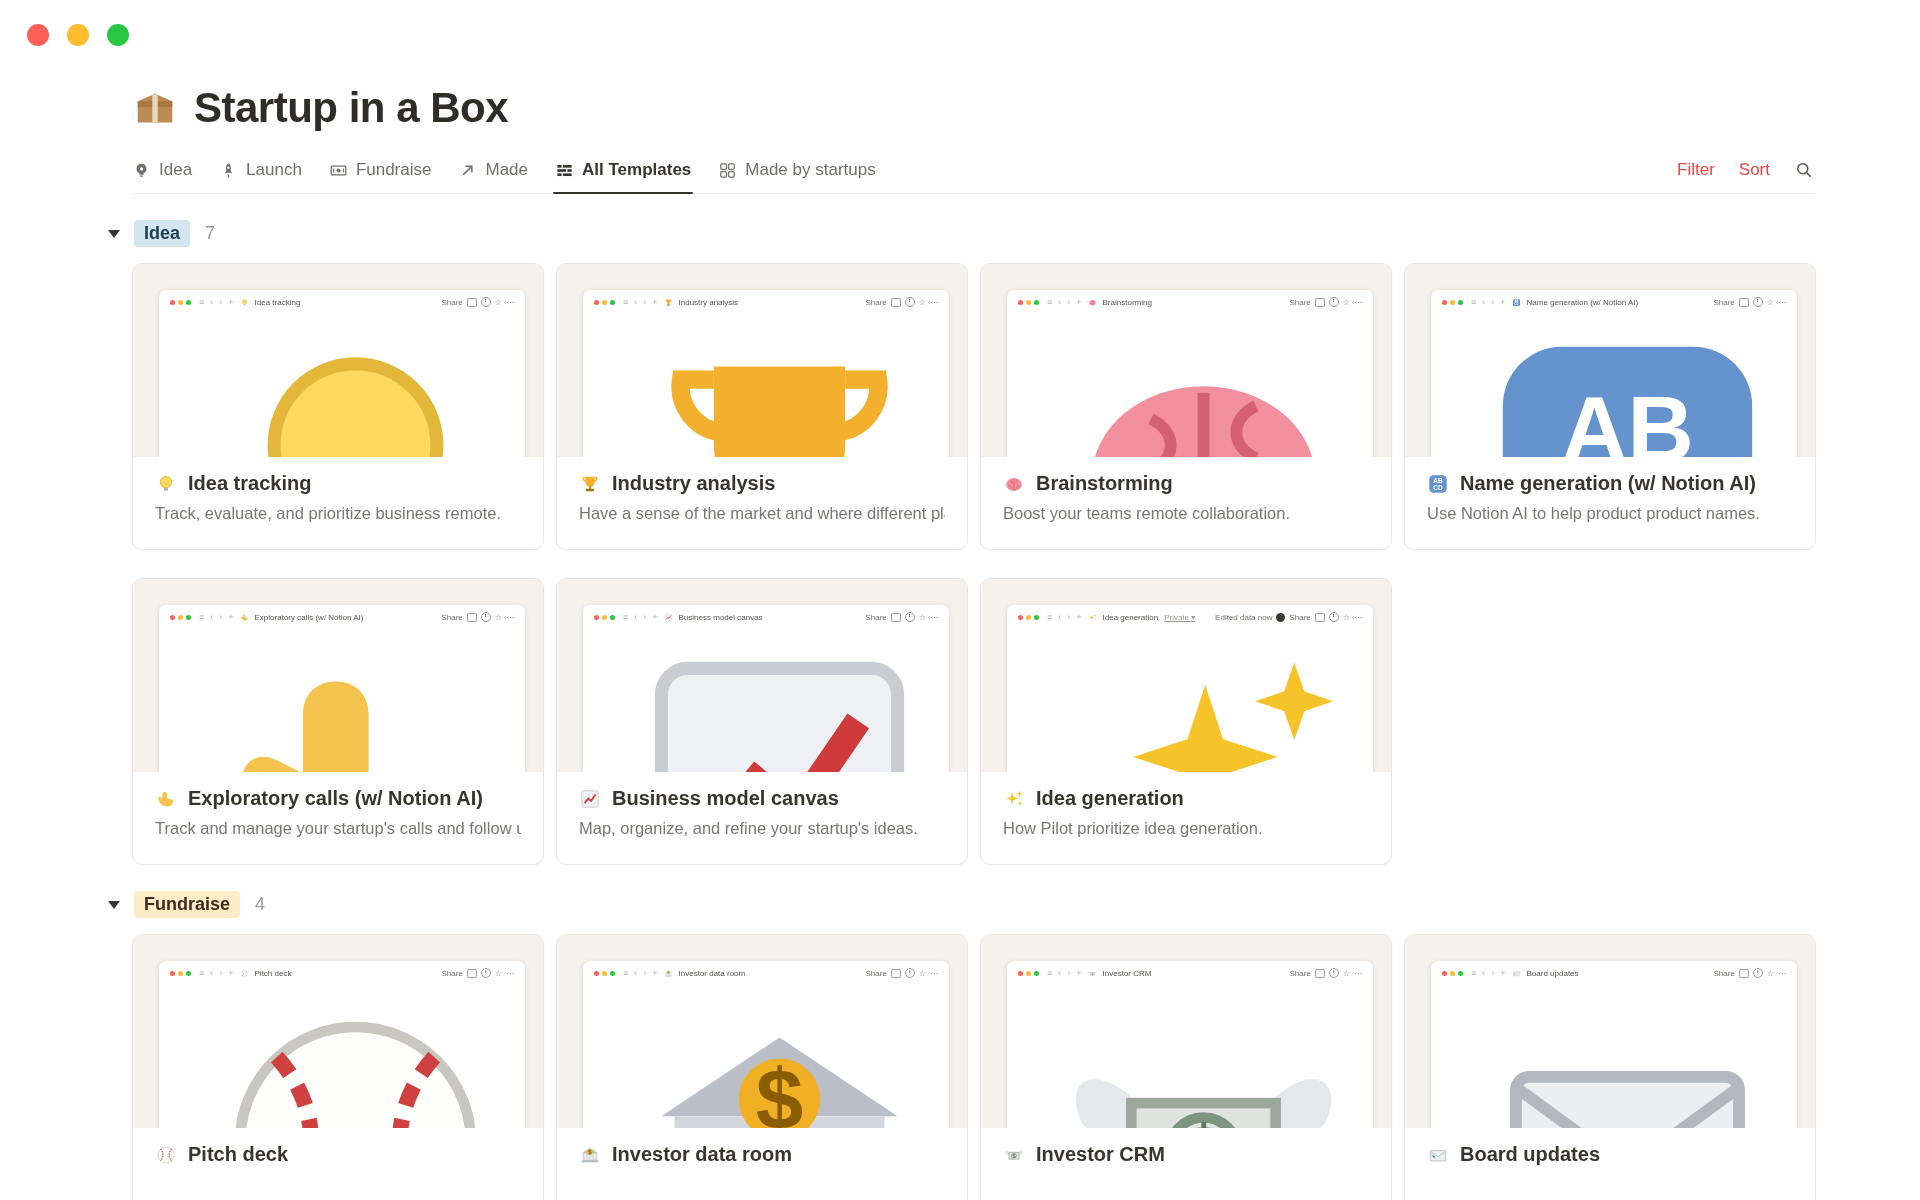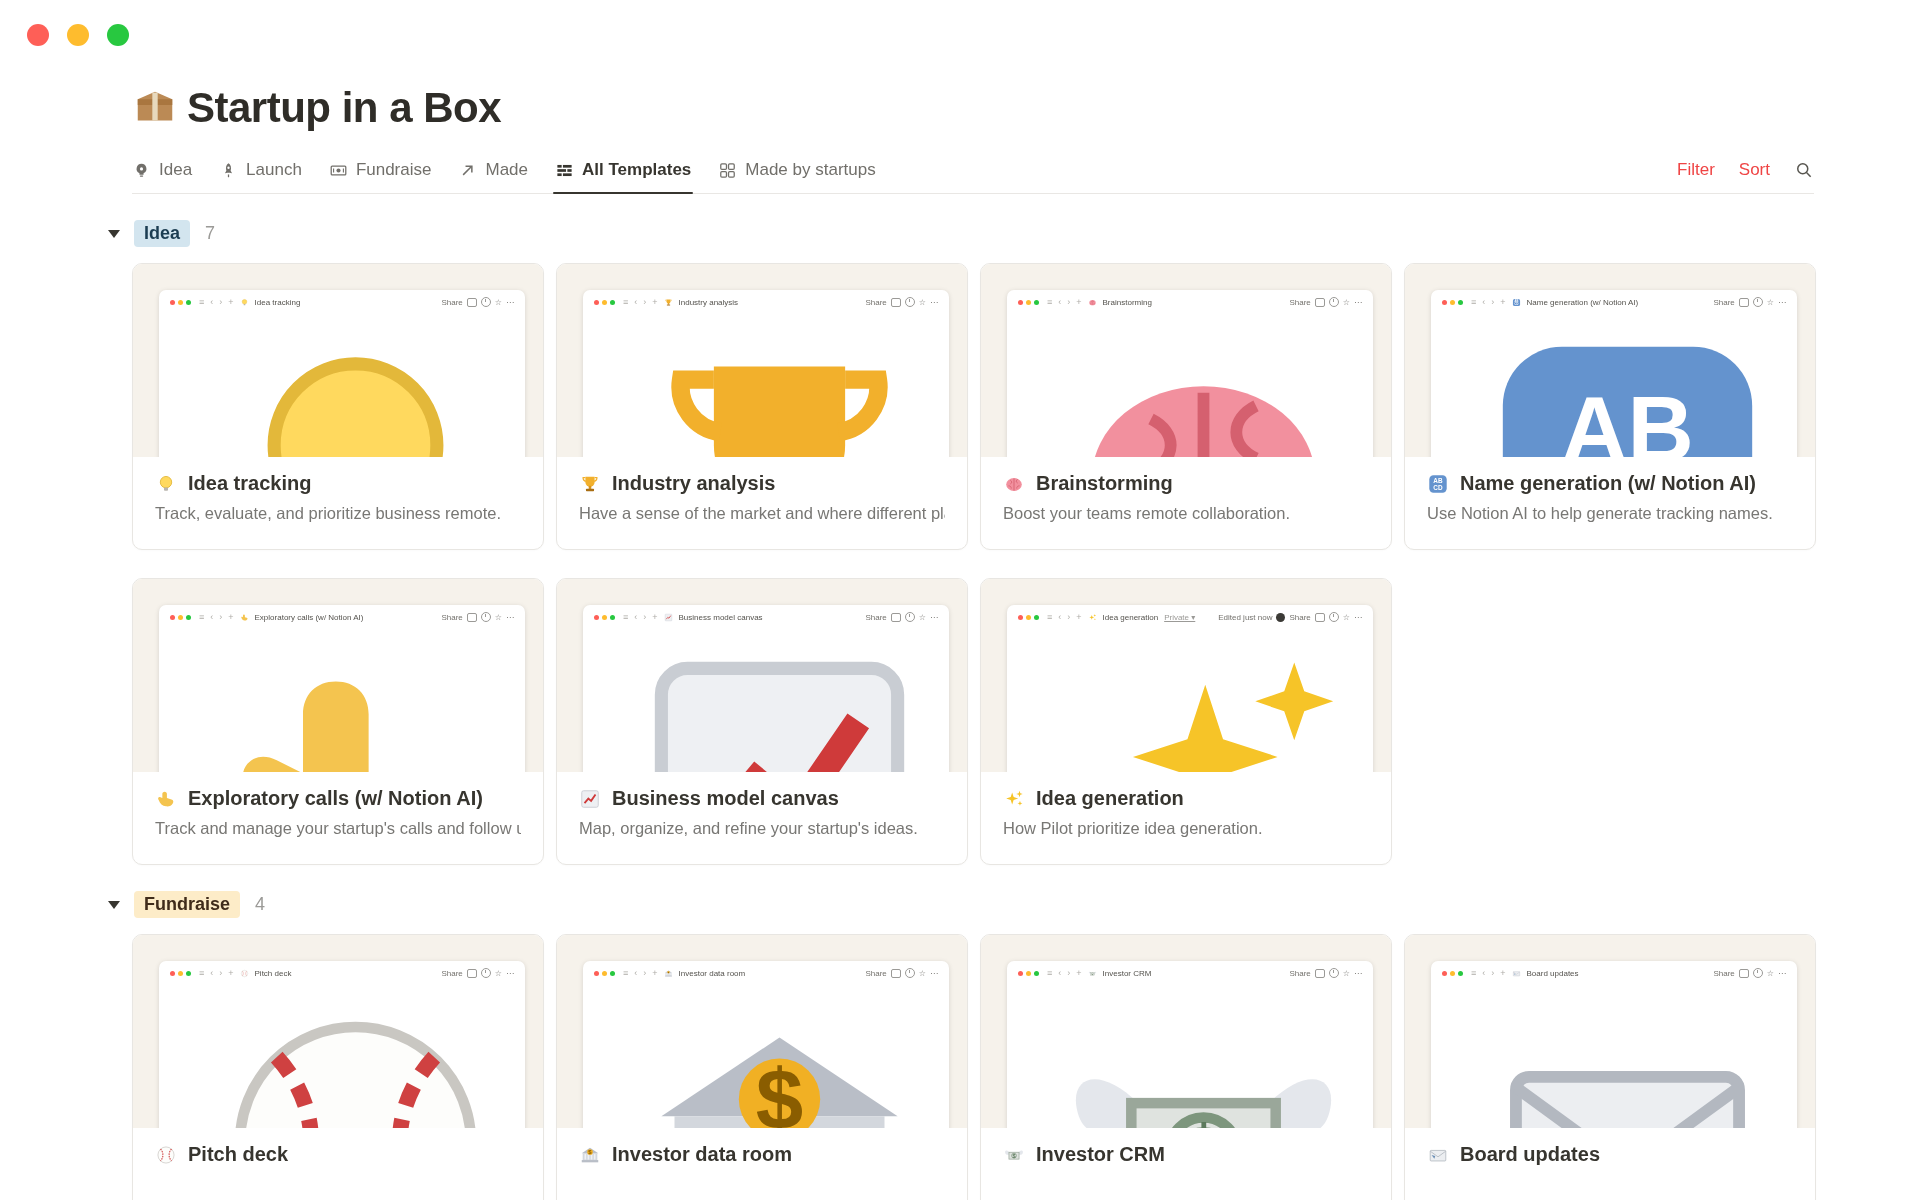--- a/index.html
+++ b/index.html
@@ -4,21 +4,21 @@
 <style>
   html,body{margin:0;padding:0;background:#fff;}
   body{width:1920px;height:1200px;overflow:hidden;font-family:"Liberation Sans","DejaVu Sans",sans-serif;color:#37352f;position:relative;}
   svg{display:block;width:100%;height:100%;}
 
   
   .traffic{position:absolute;top:24px;left:27px;display:flex;gap:18px;}
   .tl{width:22px;height:22px;border-radius:50%;}
 
   .page{padding:0 106px 0 132px;}
-  .page-header{display:flex;align-items:flex-start;gap:9px;margin-top:84px;}
+  .page-header{display:flex;align-items:flex-end;gap:16px;margin-top:84px;}
   .page-emoji{width:46px;height:46px;}
   .page-title{font-size:42px;font-weight:700;letter-spacing:-0.5px;margin:0;color:#2f2d28;}
 
   
   .tabbar{display:flex;align-items:flex-end;margin-top:28px;border-bottom:1px solid #e9e7e4;}
   .tabs{display:flex;gap:27px;}
   .tab{display:flex;align-items:center;gap:8px;font-size:17px;color:#716f6a;padding-bottom:13px;position:relative;cursor:pointer;}
   .tab .ticon{width:19px;height:19px;}
   .tab.active{color:#37352f;font-weight:700;}
   .tab.active::after{content:"";position:absolute;left:-2px;right:-2px;bottom:-1px;height:2.5px;background:#37352f;border-radius:1px;}
@@ -361,21 +361,21 @@
       <div class="info-title">
         <span class="iemoji">
                   <svg viewBox="0 0 24 24">
                     <rect x="2.5" y="2.5" width="19" height="19" rx="4.5" fill="#6493ce"></rect>
                     <text x="12" y="11.2" font-size="7" font-weight="bold" fill="#fff" text-anchor="middle">AB</text>
                     <text x="12" y="19" font-size="7" font-weight="bold" fill="#fff" text-anchor="middle">CD</text>
                   </svg>
                 </span>
         <span class="t">Name generation (w/ Notion AI)</span>
       </div>
-      <div class="info-desc">Use Notion AI to help generate tracking names.</div>
+      <div class="info-desc">Use Notion AI to help product product names.</div>
     </div>
   </div>
           <div class="card">
     <div class="preview">
       <div class="mini">
         <div class="m-chrome">
           <span class="m-dots">
                     <i style="background: rgb(254, 95, 87);"></i>
                     <i style="background: rgb(254, 188, 46);"></i>
                     <i style="background: rgb(40, 200, 64);"></i>
@@ -484,21 +484,21 @@
           <span class="m-cemoji">
                     <svg viewBox="0 0 24 24">
                       <path d="M10 5l1.6 4.9 4.9 1.6-4.9 1.6L10 18l-1.6-4.9-4.9-1.6 4.9-1.6z" fill="#f6c428"></path>
                       <path d="M18 3l.9 2.6 2.6.9-2.6.9L18 10l-.9-2.6-2.6-.9 2.6-.9z" fill="#f6c428"></path>
                       <path d="M18.5 14l.7 2 2 .7-2 .7-.7 2-.7-2-2-.7 2-.7z" fill="#f6c428"></path>
                     </svg>
                   </span>
           <span class="m-ctitle">Idea generation</span>
                   <span class="m-private">Private ▾</span>
           <span class="m-right">
-                    <span>Edited just now</span>
+                    <span>Edited data now</span>
                     <i class="avatar"></i>
                     <span>Share</span>
                     <i class="bub"></i>
                     <i class="clk"></i>
                     <span>☆</span>
                     <span>⋯</span>
                   </span>
         </div>
         <div class="m-body widepad"><span class="m-emoji"><svg viewBox="0 0 24 24">
                       <path d="M10 5l1.6 4.9 4.9 1.6-4.9 1.6L10 18l-1.6-4.9-4.9-1.6 4.9-1.6z" fill="#f6c428"></path>

